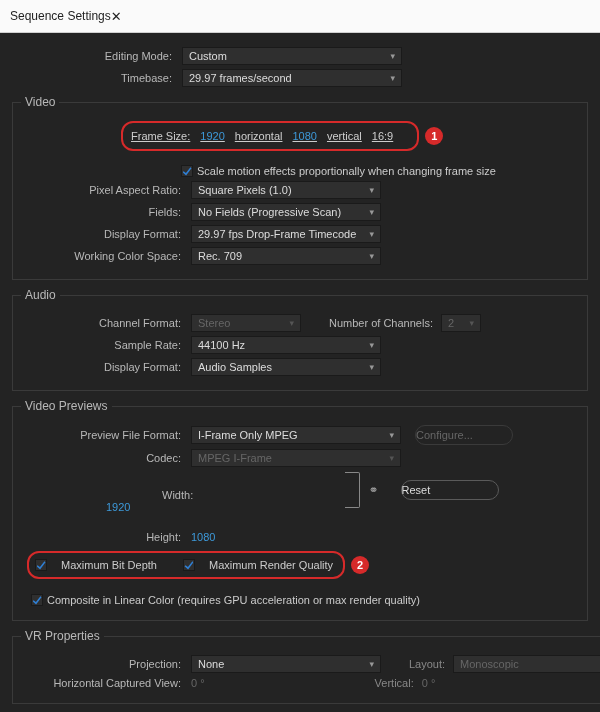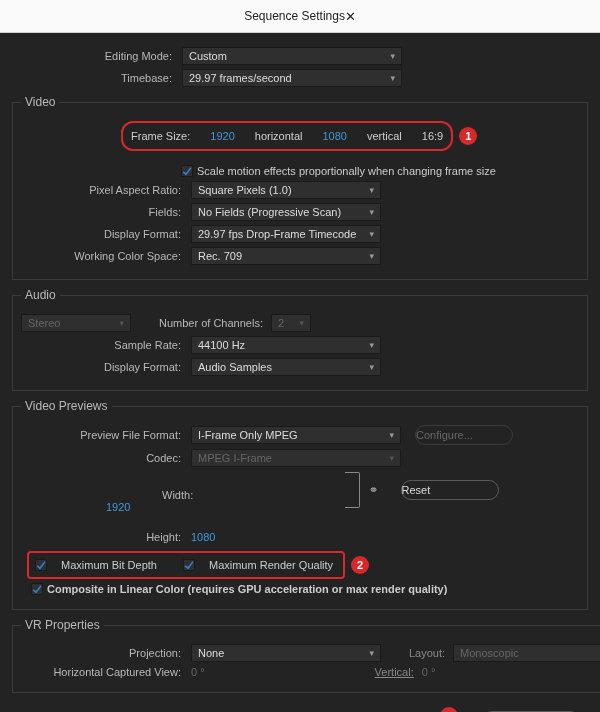--- a/index.html
+++ b/index.html
@@ -12,21 +12,21 @@
     font-size: 11px;
     color: #cccccc;
     overflow: hidden;
   }
   .titlebar {
     height: 32px;
     background: #fafafa;
     border-bottom: 1px solid #d0d0d0;
     display: flex;
     align-items: center;
-    justify-content: center;
+    justify-content: flex-start;
     padding: 0 10px;
     color: #222;
   }
   .titlebar .title { font-size: 12px; }
   .titlebar .close { font-size: 13px; color: #222; cursor: pointer; }
   .body {
     padding: 10px 12px 10px 12px;
   }
   .row {
     display: flex;
@@ -65,25 +65,26 @@
   }
   fieldset.group > legend {
     color: #b8b8b8;
     padding: 0 4px;
     font-size: 12px;
   }
   .framesize-wrap {
     position: relative;
     display: inline-flex;
     align-items: center;
-    gap: 20px;
+    gap: 10px;
     border: 2px solid #d62a2a;
     border-radius: 12px;
-    padding: 2px 8px 2px 8px;
+    padding: 2px 24px 2px 8px;
     height: 22px;
+    text-decoration: underline;
   }
   .fs-text { color: #cfcfcf; }
   .chk {
     width: 12px; height: 12px;
     border: 1px solid #1a1a1a;
     background: #2a2a2a;
     display: inline-flex;
     align-items: center;
     justify-content: center;
     margin-right: 4px;
@@ -137,21 +138,21 @@
     justify-content: center;
     font-size: 11px;
     font-weight: 600;
   }
   .maxq-wrap {
     position: relative;
     display: inline-flex;
     align-items: center;
     gap: 10px;
     border: 2px solid #d62a2a;
-    border-radius: 4px;
+    border-radius: 12px;
     padding: 2px 10px 2px 6px;
     height: 20px;
   }
   .buttons-row {
     display:flex;
     justify-content:flex-end;
     gap:18px;
     margin-top:18px;
     padding-right:8px;
   }
@@ -228,20 +229,21 @@
       <div class="select">
         <span>Rec. 709</span>
         <span class="chev">▾</span>
       </div>
     </div>
   </fieldset>
 
   <fieldset class="group">
     <legend>Audio</legend>
     <div class="row">
+      <span class="lbl">Channel Format:</span>
       <div class="select disabled" style="width:110px">
         <span>Stereo</span>
         <span class="chev">▾</span>
       </div>
       <span style="margin-left:28px; color:#b8b8b8;">Number of Channels:</span>
       <div class="select disabled" style="width:40px; margin-left:8px;">
         <span>2</span>
         <span class="chev">▾</span>
       </div>
     </div>
@@ -305,21 +307,21 @@
       <div class="maxq-wrap">
         <span class="chk checked"></span>
         <span>Maximum Bit Depth</span>
         <span style="width:6px"></span>
         <span class="chk checked"></span>
         <span>Maximum Render Quality</span>
         <span class="annot annot-right">2</span>
       </div>
     </div>
 
-    <div class="row" style="margin-left:10px; margin-top:4px;font-weight:bold;">
+    <div class="row" style="margin-left:10px; margin-top:15px;">
       <span class="chk checked"></span>
       <span>Composite in Linear Color (requires GPU acceleration or max render quality)</span>
     </div>
   </fieldset>
 
   <fieldset class="group">
     <legend>VR Properties</legend>
     <div class="row">
       <span class="lbl">Projection:</span>
       <div class="select">
@@ -328,21 +330,21 @@
       </div>
       <span style="margin-left:28px; color:#888;">Layout:</span>
       <div class="select disabled" style="width:160px; margin-left:8px;">
         <span>Monoscopic</span>
 
       </div>
     </div>
     <div class="row">
       <span class="lbl">Horizontal Captured View:</span>
       <span style="color:#666;">0 °</span>
-      <span style="margin-left:170px; color:#888;text-decoration:underline;">Vertical:</span>
+      <span style="margin-left:170px; color:#888;">Vertical:</span>
       <span style="margin-left:8px; color:#666;">0 °</span>
     </div>
   </fieldset>
 
   <div style="position:relative;">
     <span class="annot" style="position:absolute; right:130px; top:-4px;">3</span>
     <div class="buttons-row">
       <div class="btn">
         <span>Cancel</span>
       </div>

